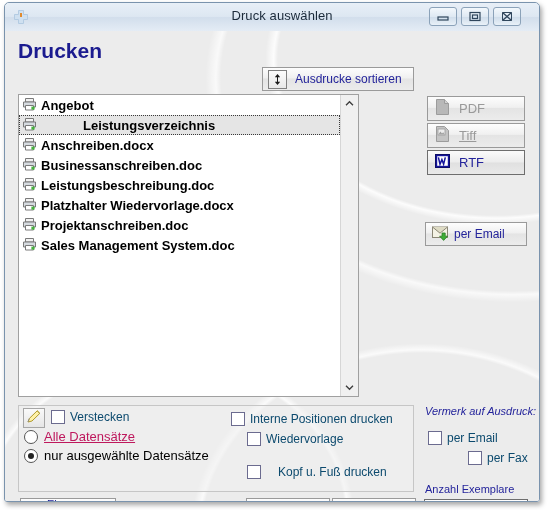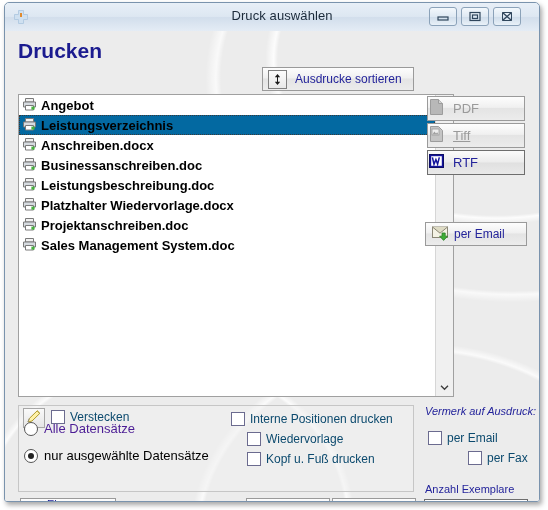--- a/index.html
+++ b/index.html
@@ -102,40 +102,41 @@
     width: 17px; height: 17px;
     border: 1px solid #808080;
     background: linear-gradient(180deg,#fcfcfc,#e8e8e8);
     display: flex; align-items: center; justify-content: center;
   }
 
   
   #filelist {
     position: absolute;
     left: 13px; top: 63px;
-    width: 436px; height: 303px;
+    width: 341px; height: 303px;
     background: #ffffff;
     border: 1px solid #a0a0a0;
     box-sizing: border-box;
     overflow: hidden;
   }
   #list-rows { position: absolute; left:0; top:0; right:18px; }
   .row {
     height: 20px;
     display: flex; align-items: center;
     padding-left: 3px;
     font-size: 13px; font-weight: bold;
     color: #000000;
     box-sizing: border-box;
     cursor: default;
   }
   .row.selected {
-    background: #0369a1;
+    background: #e5e5e5;
     outline: 1px dotted #3a3a3a;
     outline-offset: -1px;
+    gap: 42px;
   }
   .row .rlabel { margin-left: 4px; }
 
   
   #list-scroll {
     position: absolute; right: 0; top: 0; bottom: 0;
     width: 17px;
     background: #f0f0f0;
     border-left: 1px solid #d6d6d6;
   }
@@ -143,20 +144,21 @@
     position: absolute; left: 0; width: 17px; height: 17px;
     display: flex; align-items: center; justify-content: center;
     background: #f0f0f0;
   }
   #sb-up { top: 0; }
   #sb-down { bottom: 0; }
 
   
   .fmt-btn {
     left: 422px; width: 98px; height: 25px;
+    padding-left: 6px;
     font-size: 13px;
   }
   #fmt-pdf { top: 65px; }
   #fmt-tiff{ top: 92px; text-decoration: underline; }
   #fmt-rtf {
     top: 119px;
     border: 1px solid #6e6e6e;
     background: linear-gradient(180deg,#fbfbfb 0%,#ececec 48%,#e0e0e0 52%,#e9e9e9 100%);
   }
   .fmt-btn .lbl { margin-left: 8px; }
@@ -204,25 +206,25 @@
     margin-right: 6px;
     flex: none;
     position: relative;
   }
   .rdo.checked::after {
     content:""; position:absolute; left:3px; top:3px;
     width:6px; height:6px; border-radius:50%;
     background:#222;
   }
   #opt-verstecken { left: 46px; top: 379px; }
-  #opt-alle { left: 19px; top: 390px; font-size: 13px; color:#4c1d95; }
+  #opt-alle { left: 19px; top: 398px; font-size: 13px; color:#be185d;text-decoration:underline; }
   #opt-nur  { left: 19px; top: 417px; font-size: 13px; color:#000; }
   #opt-interne { left: 226px; top: 381px; }
   #opt-wieder  { left: 242px; top: 401px; }
-  #opt-kopf    { left: 242px; top: 421px; }
+  #opt-kopf    { left: 242px; top: 434px; gap: 12px; }
 
   
   #vermerk-title {
     position: absolute; left: 420px; top: 374px;
     font-size: 11px; color: #24249b; font-style: italic;
   }
   #opt-vermerk-email { left: 423px; top: 400px; }
   #opt-vermerk-fax   { left: 423px; top: 420px; margin-left: 40px; }
   #anzahl-label {
     position: absolute; left: 420px; top: 452px;

